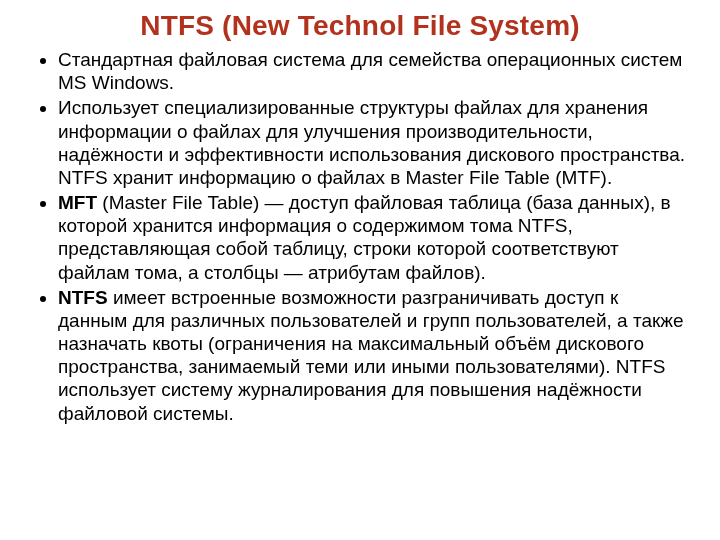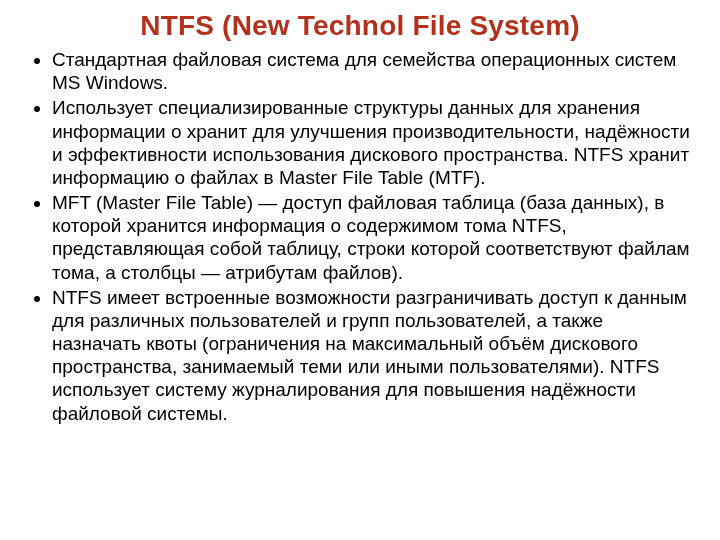--- a/index.html
+++ b/index.html
@@ -19,38 +19,38 @@
     }
     h1.title {
       margin: 0 0 6px 0;
       text-align: center;
       font-size: 28px;
       font-weight: bold;
       color: #b3321e;
       letter-spacing: 0.2px;
     }
     ul.body {
-      margin: 0;
+      margin: 6px;
       padding: 0 0 0 24px;
       list-style-type: disc;
     }
     ul.body > li {
       font-size: 19px;
       line-height: 1.22;
       margin-bottom: 2px;
       color: #000000;
     }
     ul.body > li .lead {
-      font-weight: normal;
+      font-weight: bold;
     }
   </style>
 </head>
 <body>
 
 <div class="slide">
   <h1 class="title">NTFS (New Technol File System)</h1>
   <ul class="body">
     <li><span class="lead"></span><span>Стандартная файловая система для семейства операционных систем MS Windows.</span></li>
-    <li><span class="lead"></span><span>Использует специализированные структуры данных для хранения информации о хранит для улучшения производительности, надёжности и эффективности использования дискового пространства. NTFS хранит информацию о файлах в Master File Table (MTF).</span></li>
+    <li><span class="lead"></span><span>Использует специализированные структуры файлах для хранения информации о файлах для улучшения производительности, надёжности и эффективности использования дискового пространства. NTFS хранит информацию о файлах в Master File Table (MTF).</span></li>
     <li><span class="lead">MFT</span><span> (Master File Table) — доступ файловая таблица (база данных), в которой хранится информация о содержимом тома NTFS, представляющая собой таблицу, строки которой соответствуют файлам тома, а столбцы — атрибутам файлов).</span></li>
     <li><span class="lead">NTFS</span><span> имеет встроенные возможности разграничивать доступ к данным для различных пользователей и групп пользователей, а также назначать квоты (ограничения на максимальный объём дискового пространства, занимаемый теми или иными пользователями). NTFS использует систему журналирования для повышения надёжности файловой системы.</span></li>
   </ul>
 </div>
 
 </body></html>

